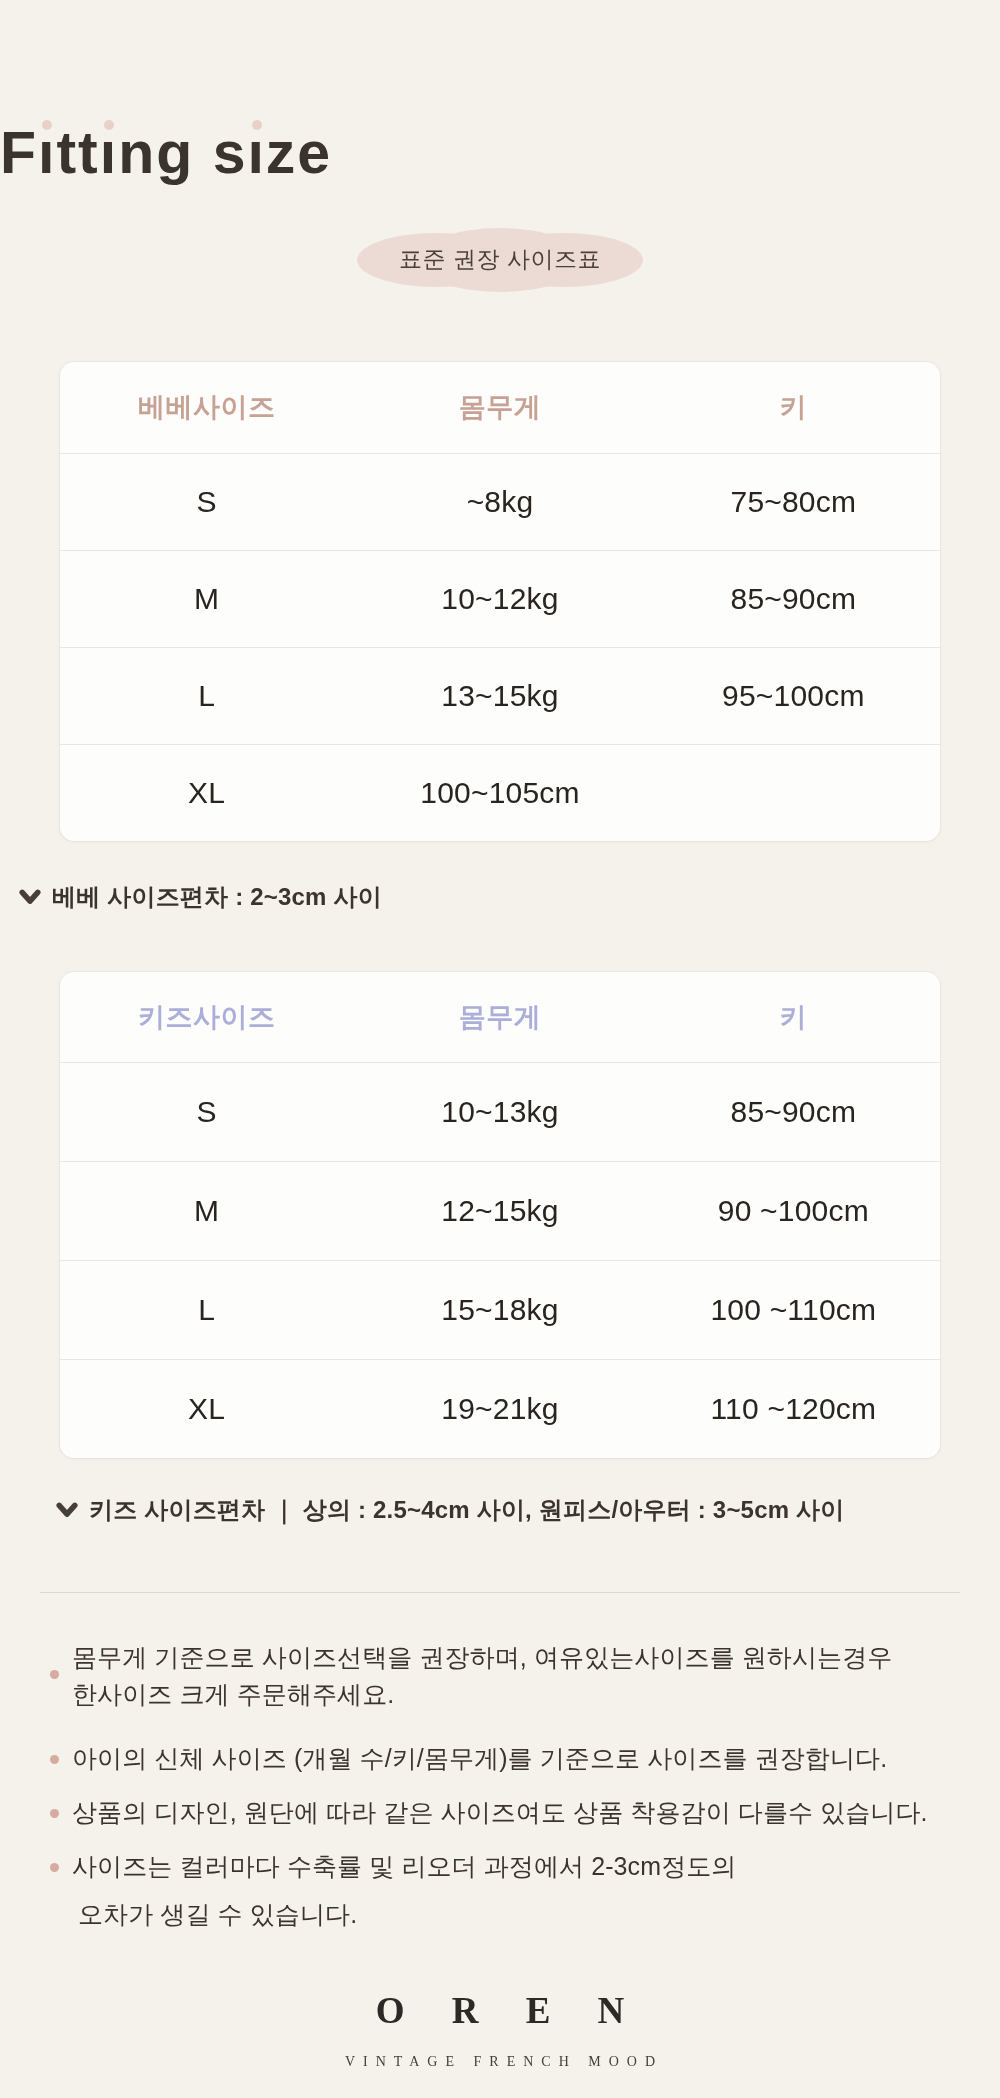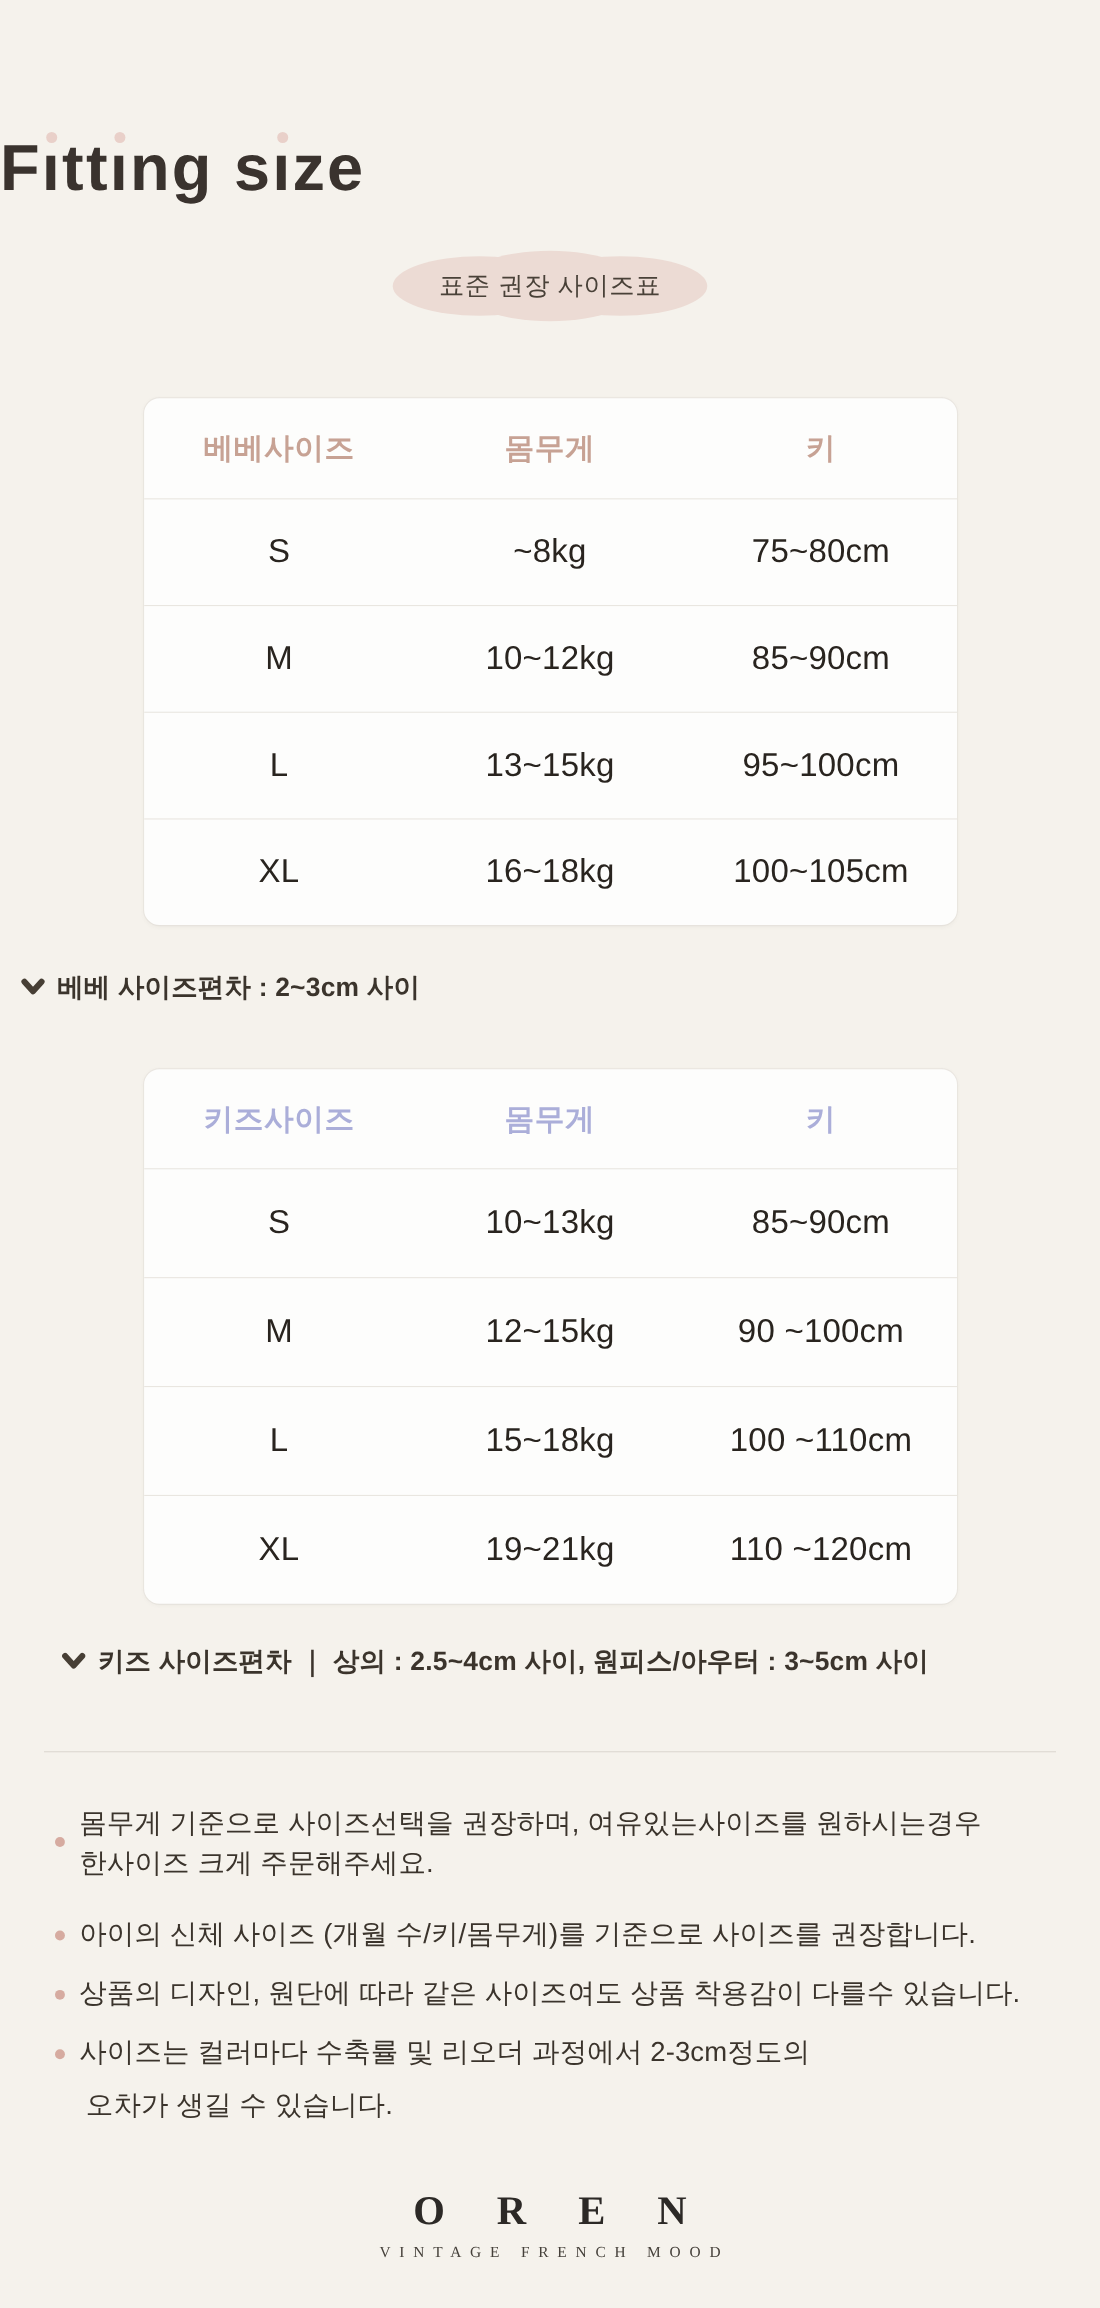--- a/index.html
+++ b/index.html
@@ -44,21 +44,21 @@
   .badge .ell.mid{width:166px;height:64px;left:60px;top:0;}
   .badge .badge-label{
     position:absolute;inset:0;
     display:flex;align-items:center;justify-content:center;
     font-size:23px;font-weight:400;color:var(--badge_text);
     letter-spacing:0.5px;
   }
 
   
   .card{
-    width:739px;margin:0 auto;
+    width:880px;margin:0 auto;
     background:var(--card_bg);
     border-radius:14px;
     box-shadow:0 0 0 1px rgba(120,110,95,0.06),0 1px 4px rgba(120,110,95,0.07);
     overflow:hidden;
   }
   .card-bebe{margin-top:70px;}
   .card-kids{margin-top:57px;}
   .thead{
     display:grid;grid-template-columns:1fr 1fr 1fr;
     align-items:center;
@@ -125,21 +125,21 @@
 
   
   .brand{
     margin-top:56px;
     text-align:center;
     font-family:"Liberation Serif","DejaVu Serif",serif;
     font-size:37px;font-weight:700;color:var(--brand_color);
     letter-spacing:19px;text-indent:19px;
   }
   .tagline{
-    margin-top:9px;
+    margin-top:22px;
     text-align:center;
     font-family:"Liberation Serif","DejaVu Serif",serif;
     font-size:14px;font-weight:400;color:var(--tagline_color);
     letter-spacing:8px;text-indent:8px;
   }
 </style>
 </head>
 <body>
 
 <div class="page">
@@ -169,21 +169,20 @@
       <div class="td">10~12kg</div>
       <div class="td">85~90cm</div>
     </div>
     <div class="trow">
       <div class="td">L</div>
       <div class="td">13~15kg</div>
       <div class="td">95~100cm</div>
     </div>
     <div class="trow">
       <div class="td">XL</div>
-      <div class="td">16~18kg</div>
       <div class="td">100~105cm</div>
     </div>
   </section>
 
   <div class="tnote bebe">
     <svg class="chev" width="22" height="16" viewBox="0 0 24 17">
       <polyline points="3.5,3.5 12,13 20.5,3.5" fill="none" stroke="#473f35" stroke-width="6" stroke-linecap="round" stroke-linejoin="round"></polyline>
     </svg>
     <span>베베 사이즈편차 : 2~3cm 사이</span>
   </div>

